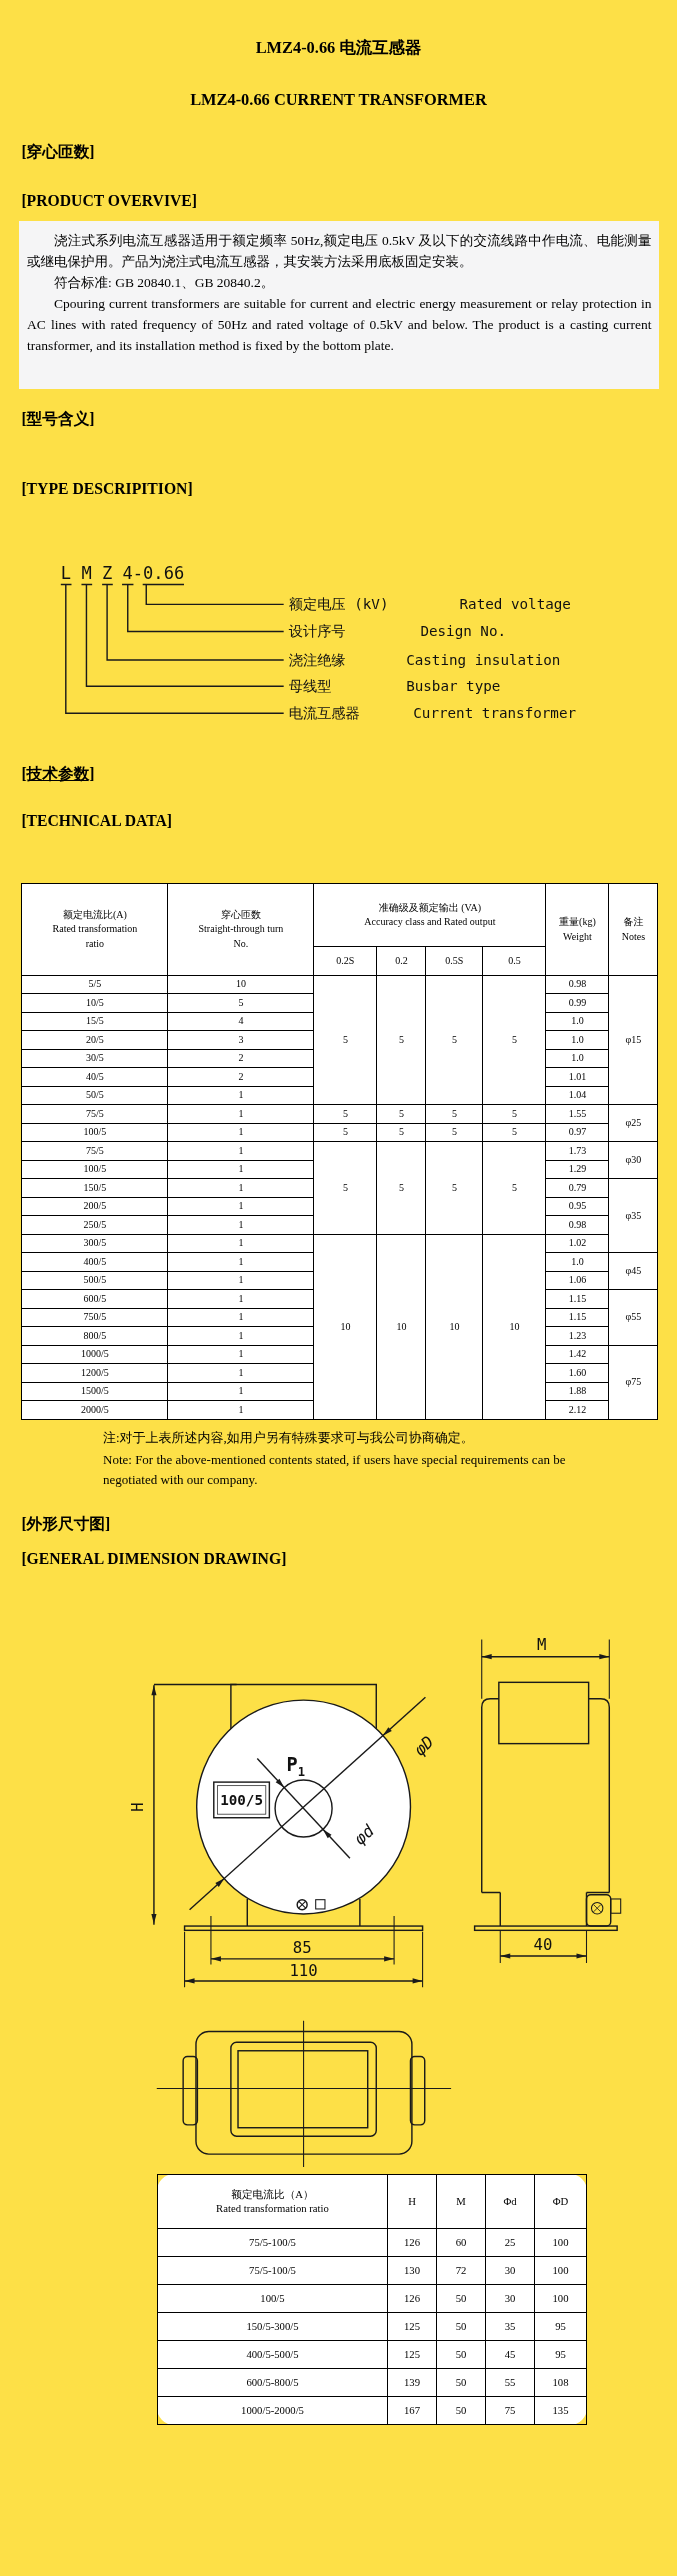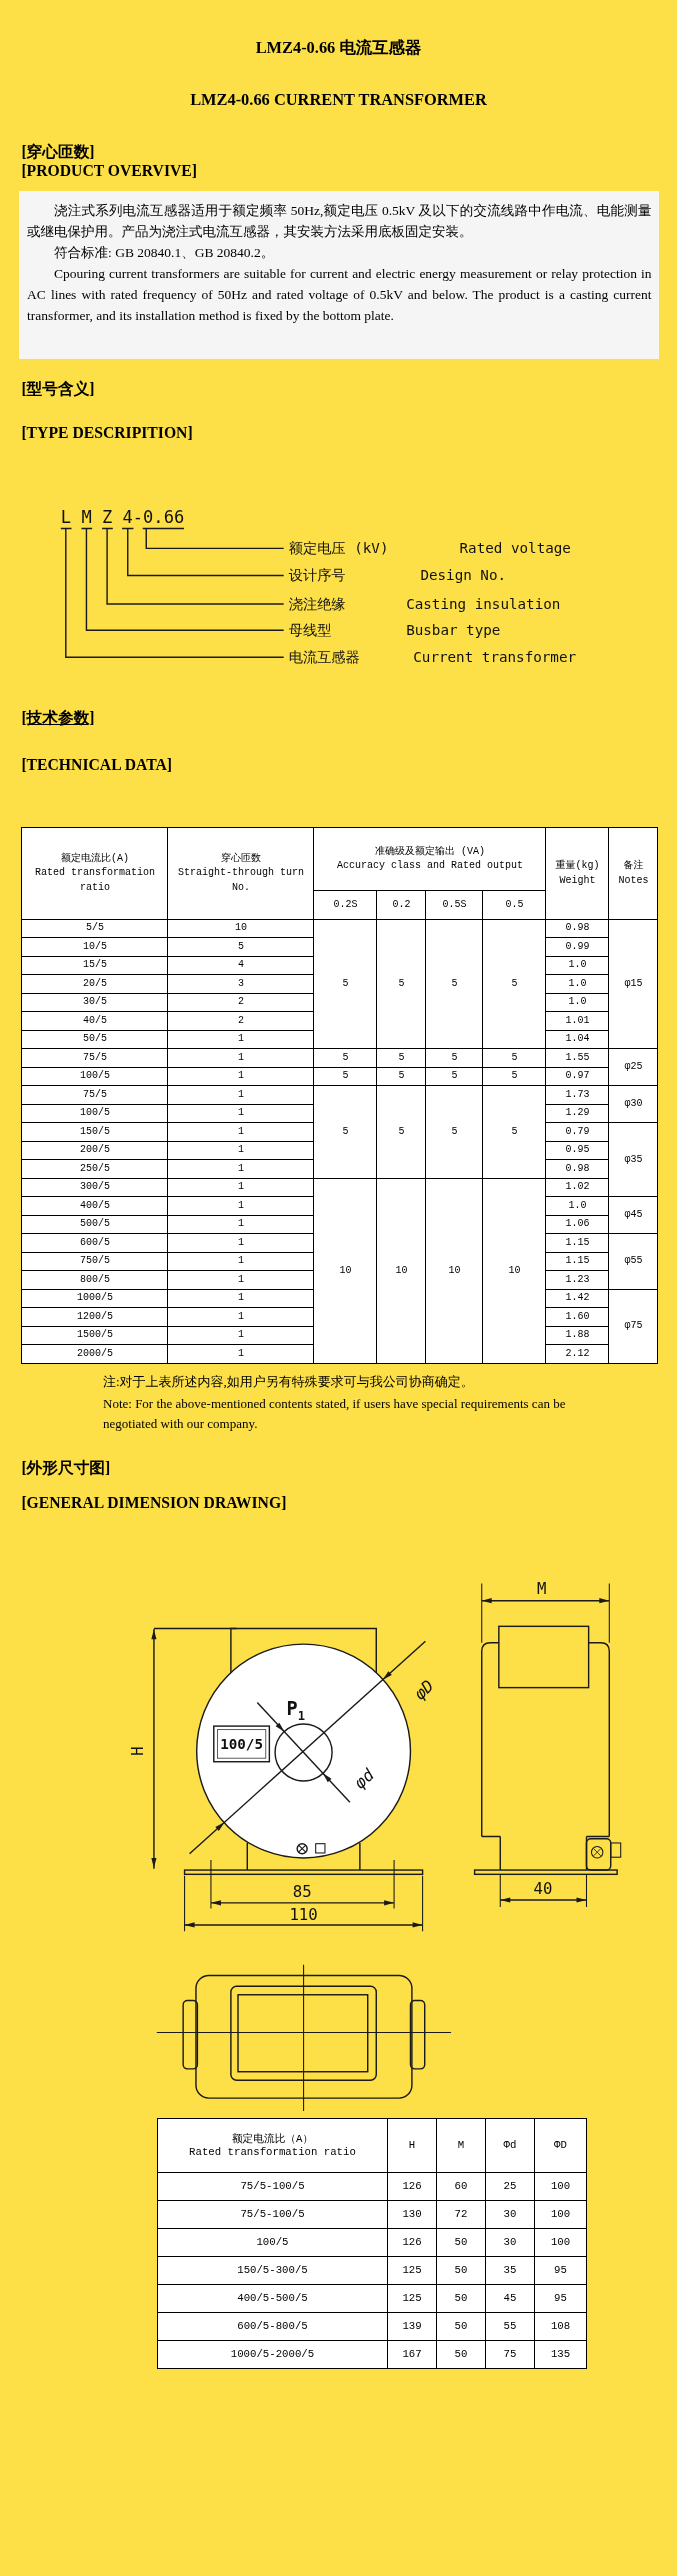--- a/index.html
+++ b/index.html
@@ -5,51 +5,51 @@
   * { box-sizing: border-box; margin: 0; padding: 0; }
   html,body { background:#ffffff; }
   body { width:677px; color:#000; font-family:"Liberation Serif","DejaVu Serif",serif; }
   .page { width:677px; height:2576px; overflow:hidden; background:#fde047; }
 
   .title1 { padding-top:37px; text-align:center; font-weight:bold; font-size:16.4px; }
   .title2 { margin-top:31px; text-align:center; font-weight:bold; font-size:16.4px; }
 
   .h { margin:0 0 0 21.4px; font-weight:bold; font-size:15.7px; line-height:18.5px; }
   .h.ov-zh { margin-top:33px; }
-  .h.ov-en { }
+  .h.ov-en { margin-top:30px; }
   .h.ty-zh { margin-top:21.4px; }
-  .h.ty-en { margin-top:25px; }
+  .h.ty-en { margin-top:51px; }
   .h.te-zh { margin-top:36px;text-decoration:underline; }
   .h.te-en { margin-top:28px; }
   .h.di-zh { margin-top:25px; }
   .h.di-en { margin-top:17px; }
 
   .graybox { margin:11.4px 18.5px 0 18.5px; background:#f5f5f6; padding:8.6px 7.1px 33px 8.6px;
              font-size:13.5px; line-height:21px; text-align:justify; }
   .graybox p { margin:0; }
   .indent { text-indent:2em; }
 
   svg.diagram { display:block; margin-top:53px; }
   svg.drawing { display:block; margin-top:42px; }
   svg text { font-family:"DejaVu Sans Mono","Liberation Mono",monospace; fill:#111; }
   .code-text { font-size:24px; }
   .dlabel { font-size:20px; }
   .dim-label { font-size:22px; }
   .phi-label { font-size:23px; font-style:italic; }
 
   table { border-collapse:collapse; table-layout:fixed; background:#fff;
-          font-family:Liberation Mono, monospace; }
+          font-family:Liberation Serif, serif; }
   th, td { border:1.4px solid #000; text-align:center; vertical-align:middle;
            font-weight:normal; white-space:pre-line; overflow:hidden; }
   table.tech { margin:53px 0 0 21.4px; width:637px; font-size:10px; }
   table.tech thead tr.main { height:63px; }
   table.tech thead tr.sub  { height:28.5px; }
   table.tech tbody tr { height:18.5px; }
   table.tech td, table.tech th { line-height:1.45; }
-  table.dim { margin:7.1px 0 0 157px; width:429px; font-size:10.7px; }
+  table.dim { margin:7.1px 0 0 157px; width:429px; font-size:10.7px;border-radius:17px; }
   table.dim thead tr { height:54px; }
   table.dim tbody tr { height:28px; }
 
   .note { margin:8.6px 0 0 103px; width:503px; font-size:13px; line-height:20px; }
   .note.en { margin-top:1.4px; }
 </style>
 </head>
 <body>
 
 <div class="page">

